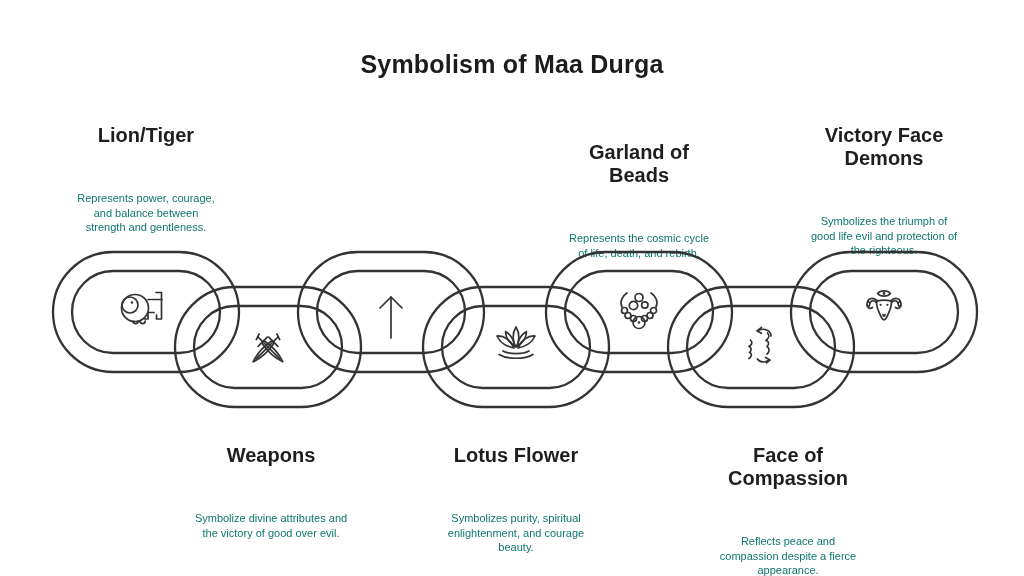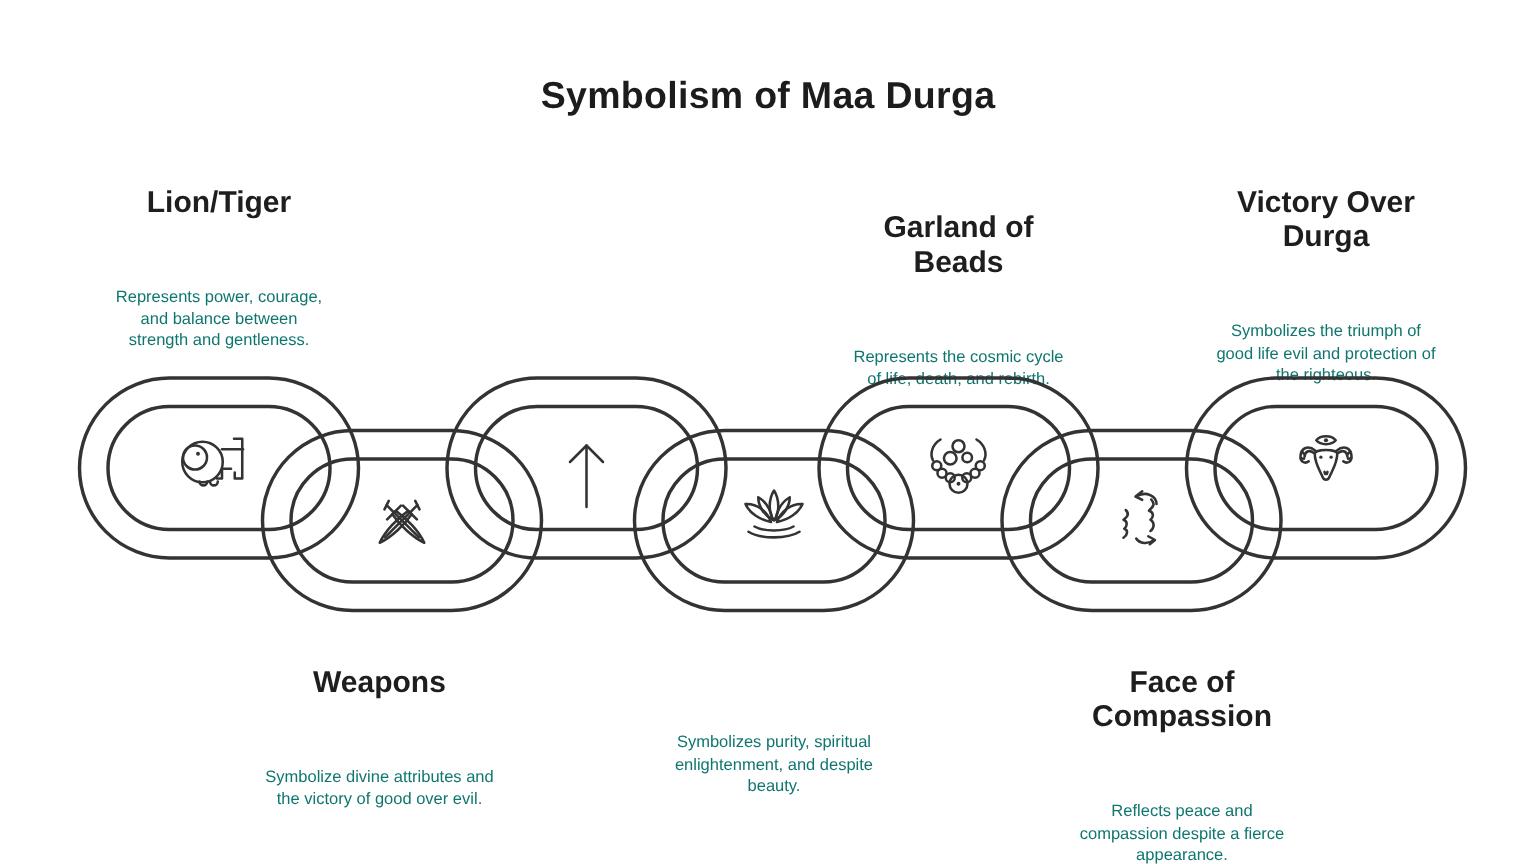--- a/index.html
+++ b/index.html
@@ -33,30 +33,31 @@
 
   <div class="label" style="left:76px;top:124px;width:140px;">
     <div class="lbl-h">Lion/Tiger</div>
     <div class="lbl-d">Represents power, courage, and balance between strength and gentleness.</div>
   </div>
   <div class="label" style="left:564px;top:141px;width:150px;">
     <div class="lbl-h">Garland of Beads</div>
     <div class="lbl-d">Represents the cosmic cycle of life, death, and rebirth.</div>
   </div>
   <div class="label" style="left:808px;top:124px;width:152px;">
-    <div class="lbl-h">Victory Over Durga</div>
+    <div class="lbl-h">Victory Face Demons</div>
     <div class="lbl-d">Symbolizes the triumph of good life evil and protection of the righteous.</div>
   </div>
 
-  <div class="label" style="left:172px;top:444px;width:162px;">
+  <div class="label" style="left:190px;top:444px;width:162px;">
     <div class="lbl-h">Weapons</div>
     <div class="lbl-d">Symbolize divine attributes and the victory of good over evil.</div>
   </div>
   <div class="label" style="left:440px;top:444px;width:152px;">
-    <div class="lbl-d">Symbolizes purity, spiritual enlightenment, and despite beauty.</div>
+    <div class="lbl-h">Lotus Flower</div>
+    <div class="lbl-d">Symbolizes purity, spiritual enlightenment, and courage beauty.</div>
   </div>
   <div class="label" style="left:718px;top:444px;width:140px;">
     <div class="lbl-h">Face of Compassion</div>
     <div class="lbl-d">Reflects peace and compassion despite a fierce appearance.</div>
   </div>
 
   <svg class="chain" width="1024" height="180" viewBox="0 0 1024 180">
 
     <g>
       <rect x="53" y="12" width="186" height="120" rx="60" ry="60"></rect>

